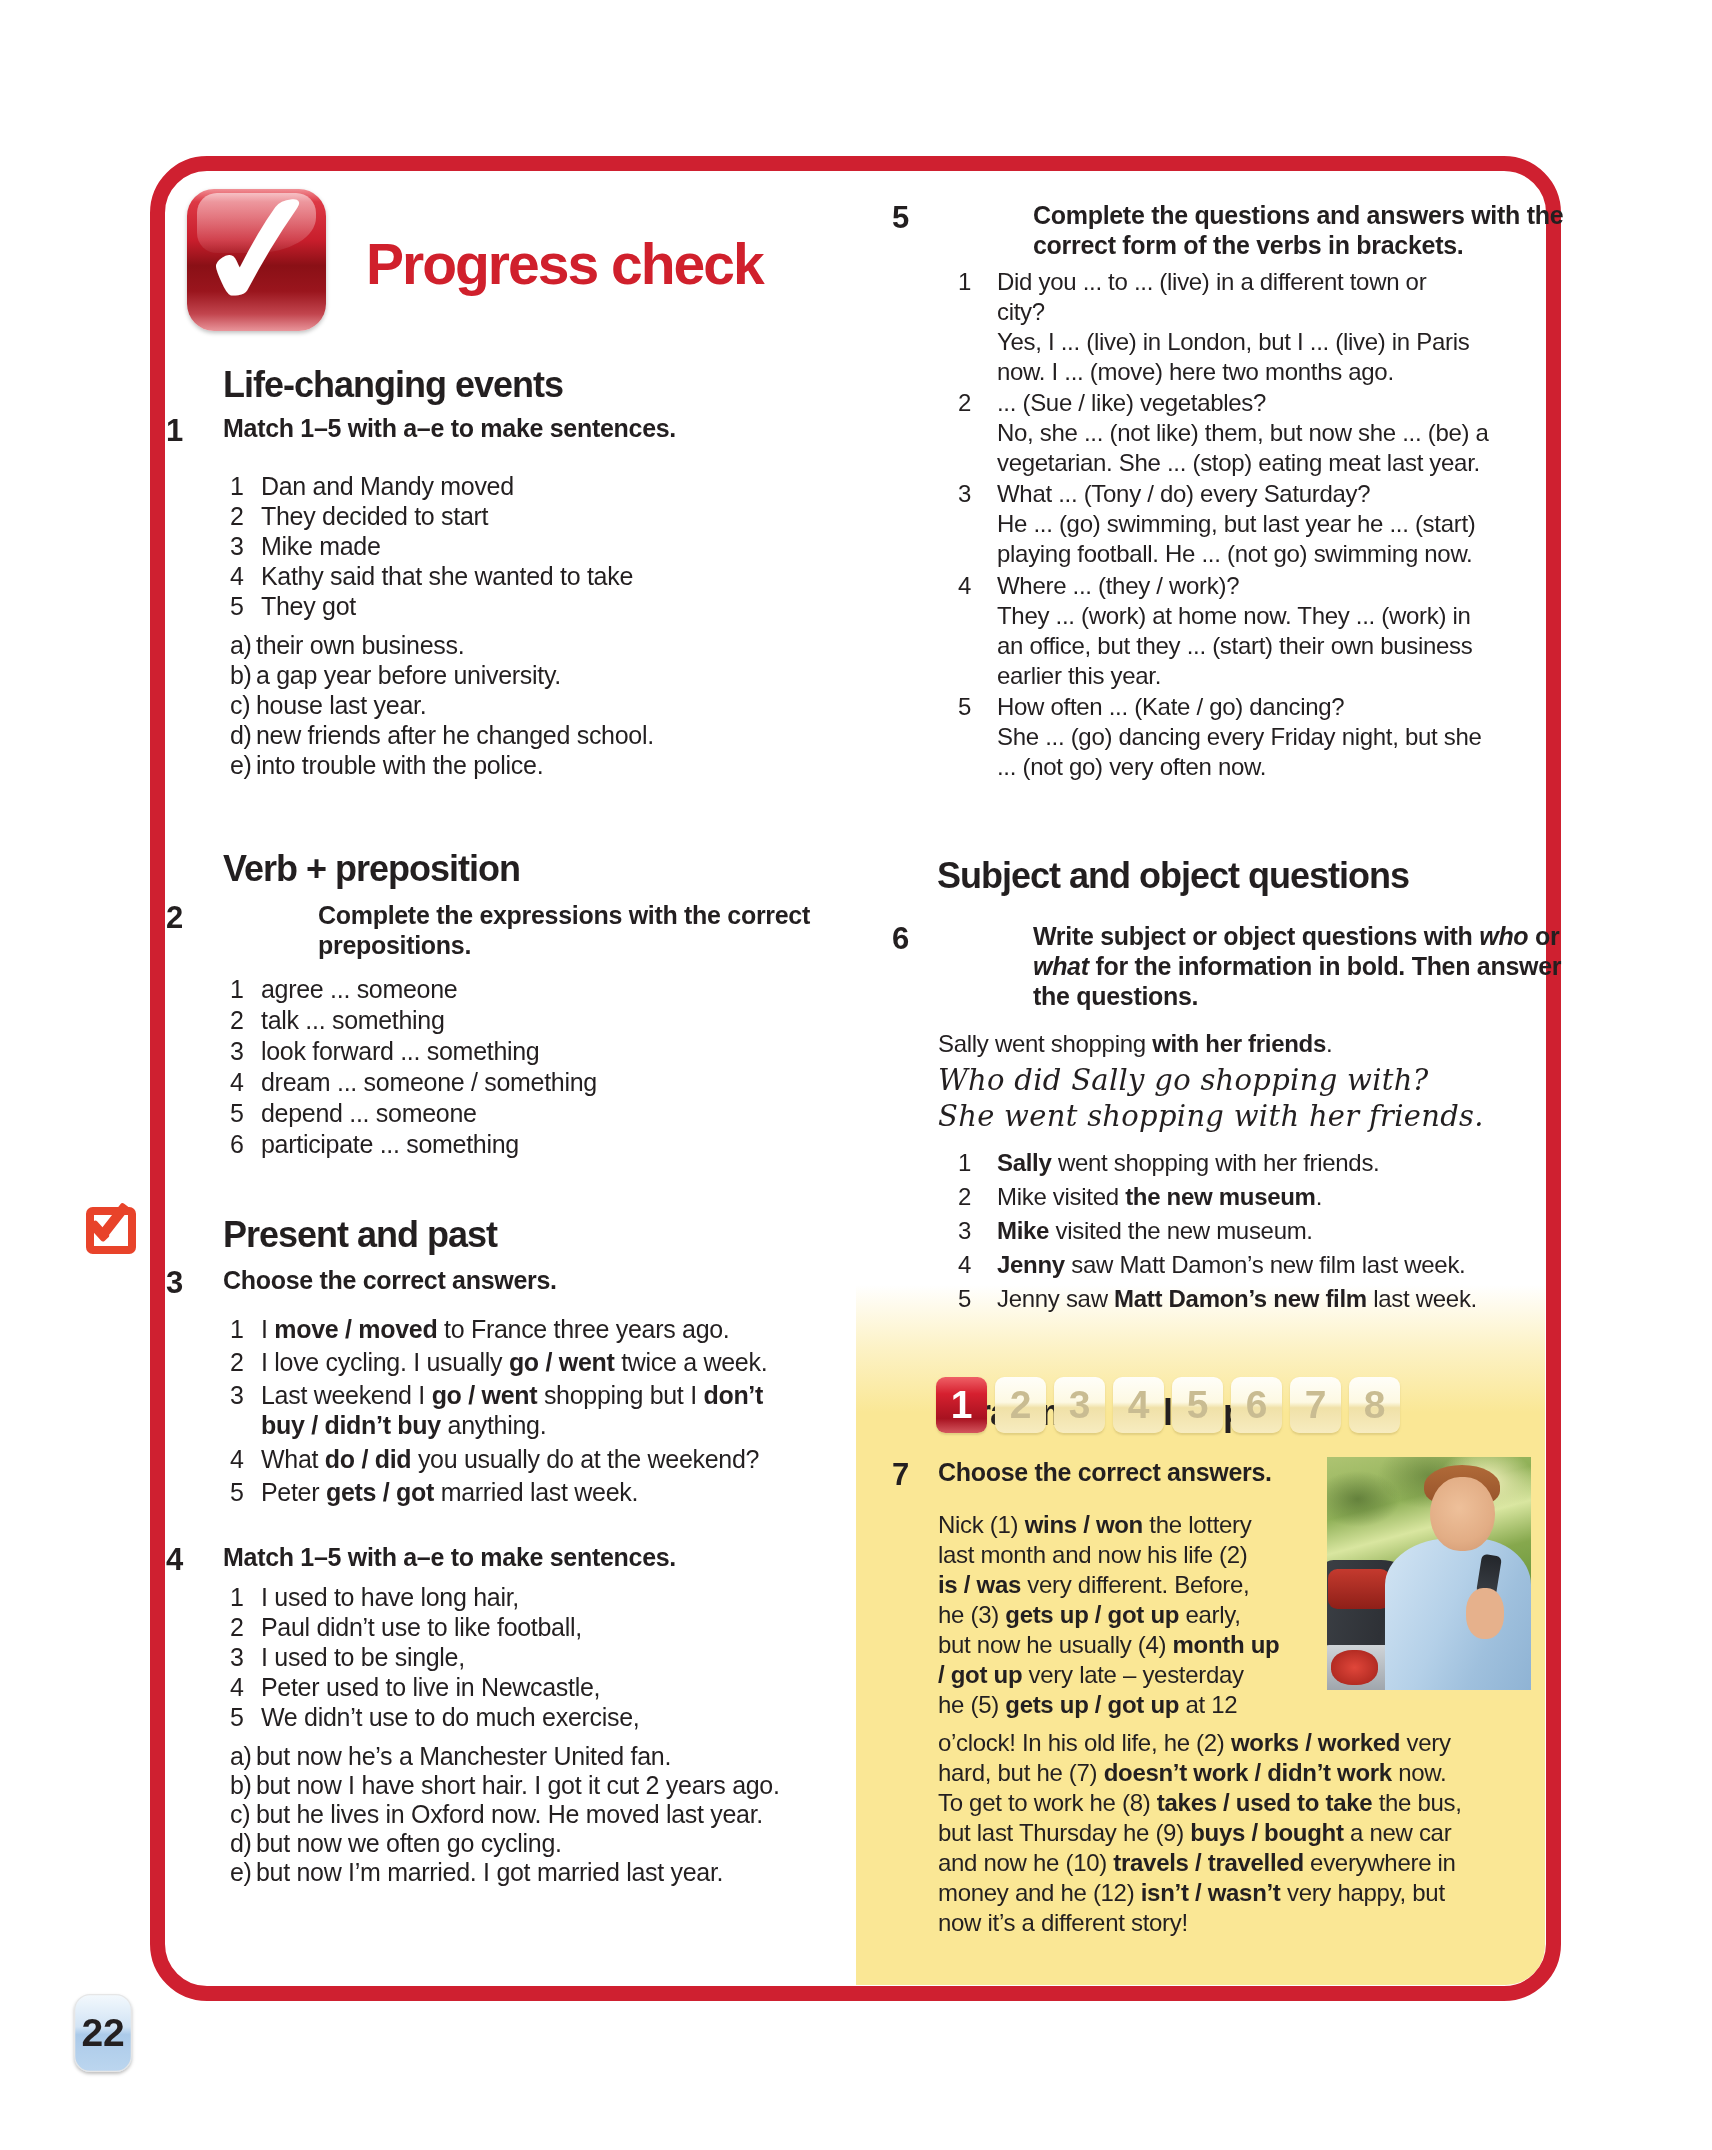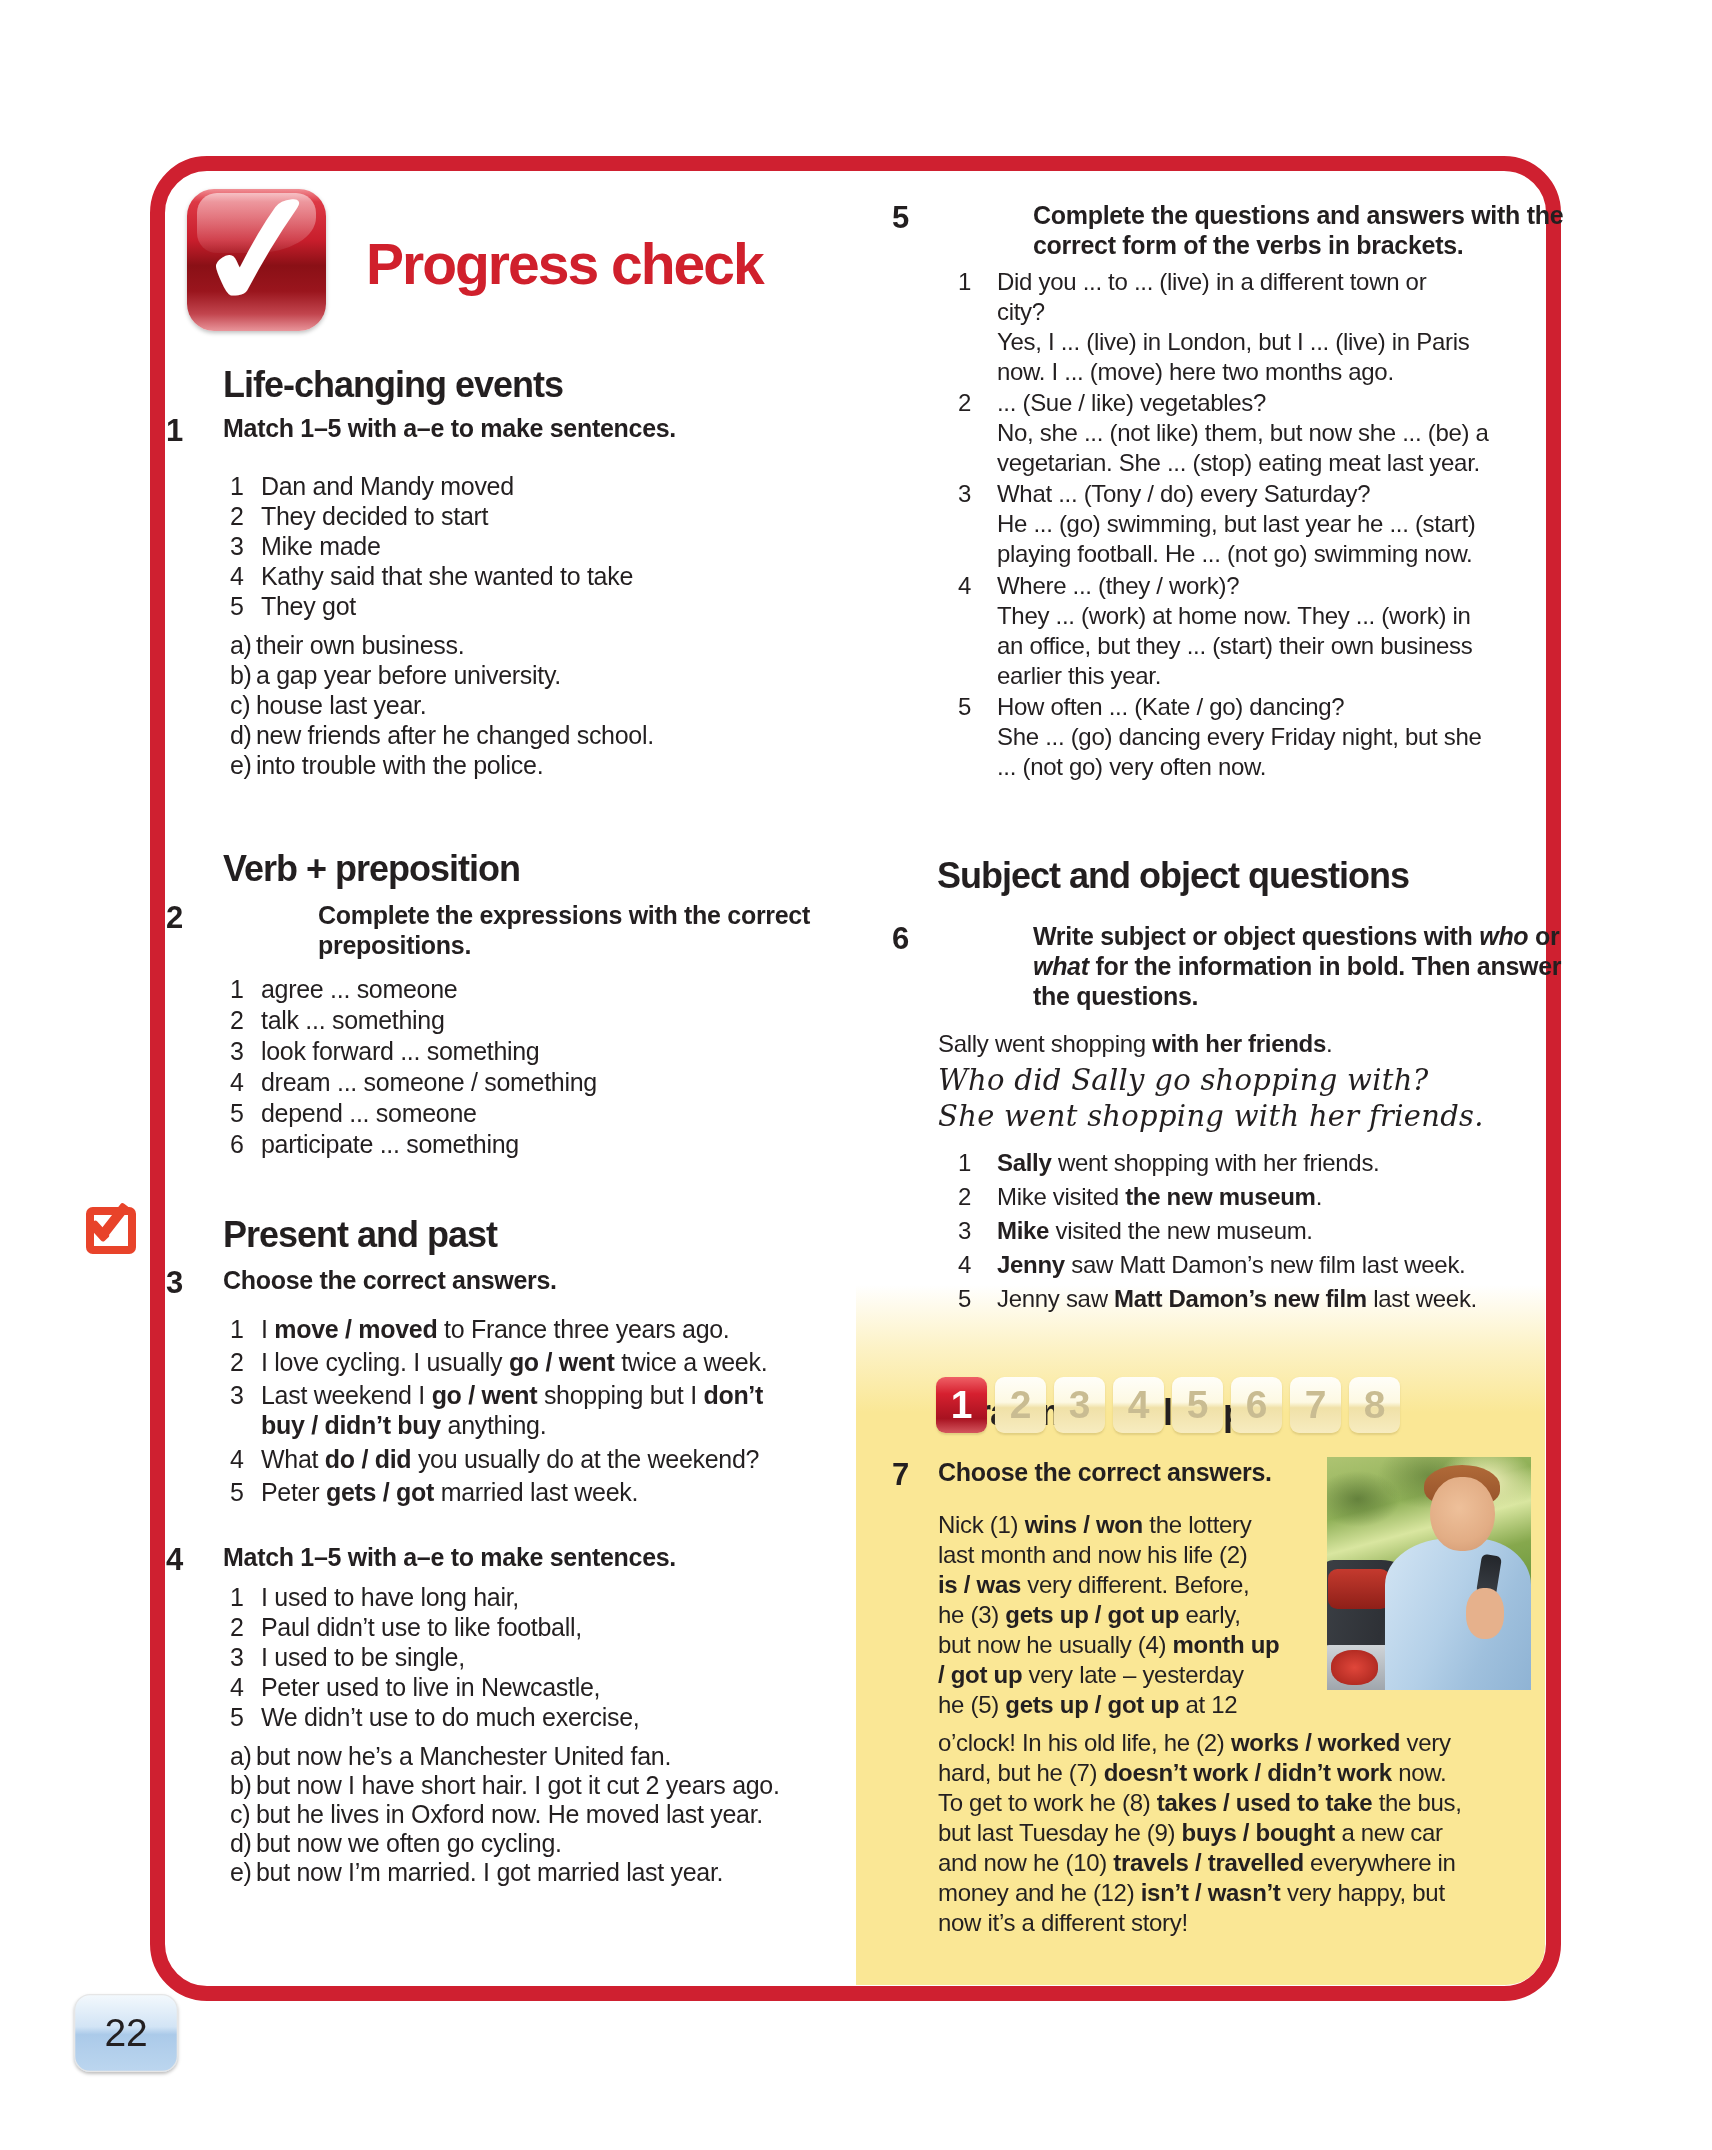--- a/index.html
+++ b/index.html
@@ -81,24 +81,24 @@
   .keys{position:absolute;left:152px;top:98px;width:20px;height:40px;
        background:linear-gradient(#23262b,#3a3f45);border-radius:5.4px;transform:rotate(9deg);}
 
   
   .mcheck{position:absolute;left:86px;top:1200px;width:54px;height:54px;}
   .mcheck .box{position:absolute;left:0;top:6.7px;width:34px;height:31px;border:8.8px solid #e8432a;border-radius:6.7px;}
   .mcheck .bar1{position:absolute;left:8px;top:20px;width:10px;height:21.6px;background:#e8432a;transform:rotate(-42deg);border-radius:2.7px;}
   .mcheck .bar2{position:absolute;left:23px;top:1.3px;width:10px;height:39px;background:#e8432a;transform:rotate(38deg);border-radius:2.7px;}
 
   
-  .badge{position:absolute;left:74px;top:1994px;width:104px;height:78px;border-radius:16px;
+  .badge{position:absolute;left:74px;top:1994px;width:58px;height:78px;border-radius:16px;
        background:linear-gradient(180deg,#f4f9fd 0%,#d2e4f5 42%,#abcae9 52%,#bcd6ef 100%);
        box-shadow:0 2px 3.4px rgba(0,0,0,.25), inset 0 0 0 1.3px #e6e6e6;
-       display:flex;align-items:center;justify-content:center;font-size:39px;font-weight:normal;}
+       display:flex;align-items:center;justify-content:center;font-size:39px;font-weight:bold;}
 
   .hand-block .tl{--ti:0px;--lh:34px;}
 </style>
 </head>
 <body>
 
 <div class="page">
 
   <div class="yellow"></div>
   <div class="frame"></div>
@@ -340,21 +340,21 @@
           <div class="tl"><span class="b">is / was</span><span> very different. Before,</span></div>
           <div class="tl"><span>he (3) </span><span class="b">gets up / got up</span><span> early,</span></div>
           <div class="tl"><span>but now he usually (4) </span><span class="b">month up</span></div>
           <div class="tl"><span class="b">/ got up</span><span> very late – yesterday</span></div>
           <div class="tl"><span>he (5)  </span><span class="b">gets up / got up</span><span> at 12</span></div>
         </div>
       <div style="margin-left:46px;margin-top:8.8px;--ti:0px;--lh:30px;--fs:24px;">
           <div class="tl"><span>o’clock! In his old life, he (2) </span><span class="b">works / worked</span><span> very</span></div>
           <div class="tl"><span>hard, but he (7) </span><span class="b">doesn’t work / didn’t work</span><span> now.</span></div>
           <div class="tl"><span>To get to work he (8) </span><span class="b">takes / used to take</span><span> the bus,</span></div>
-          <div class="tl"><span>but last Tuesday he (9) </span><span class="b">buys / bought</span><span> a new car</span></div>
+          <div class="tl"><span>but last Thursday he (9) </span><span class="b">buys / bought</span><span> a new car</span></div>
           <div class="tl"><span>and now he (10) </span><span class="b">travels / travelled</span><span> everywhere in</span></div>
           <div class="tl"><span>money and he (12) </span><span class="b">isn’t / wasn’t</span><span> very happy, but</span></div>
           <div class="tl"><span>now it’s a different story!</span></div>
         </div>
     </div>
 
     <div class="photo">
       <div class="car"></div>
       <div class="seat"></div>
       <div class="sill"></div>

